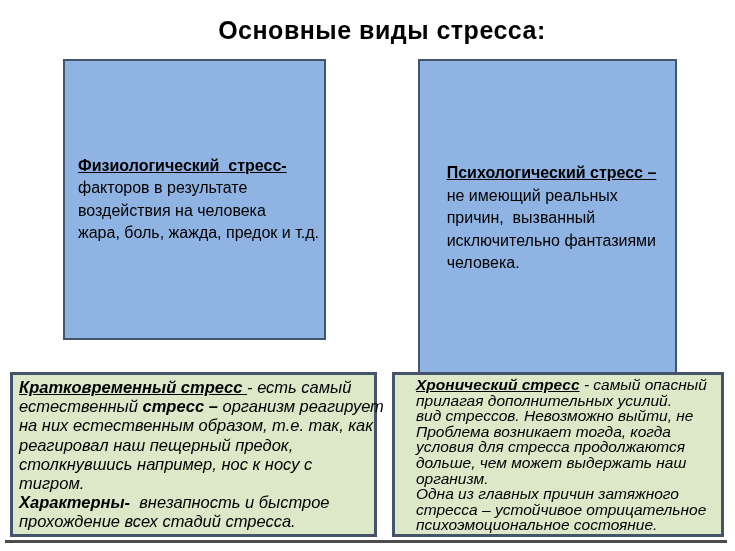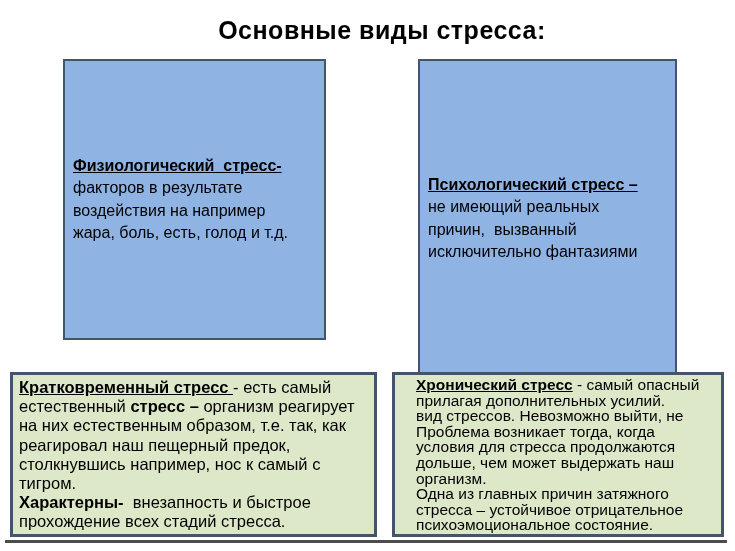--- a/index.html
+++ b/index.html
@@ -16,36 +16,38 @@
     top:16px;left:0;right:0;
     text-align:center;
     font-size:25px;
     font-weight:bold;
     letter-spacing:0.5px;
     padding-left:29px;
   }
   .box{
     position:absolute;
     box-sizing:border-box;
+    justify-content:center;
   }
   .box-blue{
     background:var(--blue-fill,#8FB3E2);
     border:2px solid var(--blue-border,#44546A);
     display:flex;
     align-items:center;
   }
   #box-physiological{left:63px;top:59px;width:263px;height:281px;padding-left:8px;}
   #box-psychological{left:418px;top:59px;width:259px;height:319px;padding-left:8px;}
   .box-blue .richtext{
     font-size:16px;
     line-height:22.5px;
   }
   .box-green{
     background:var(--green-fill,#DDE8C8);
     border:3px solid var(--green-border,#44546A);
+    font-style:italic;
   }
   #box-short-term{left:10px;top:372px;width:367px;height:165px;padding:3px 4px 0 6px;}
   #box-short-term .richtext{font-size:16.5px;line-height:19.2px;}
   #box-chronic{left:392px;top:372px;width:332px;height:165px;padding:2px 3px 0 4px;}
   #box-chronic .richtext{font-size:15.5px;line-height:15.6px;margin-left:17px;}
   .tline{white-space:pre;}
   .tline span.b{font-weight:bold;}
   .tline span.u{text-decoration:underline;}
   .bottom-line{
     position:absolute;
@@ -58,41 +60,42 @@
 <body>
 
 <div class="slide">
 
   <div class="title">Основные виды стресса:</div>
 
   <div class="box box-blue" id="box-physiological">
     <div class="richtext">
         <div class="tline"><span class="b u">Физиологический  стресс-</span></div>
         <div class="tline"><span>факторов в результате</span></div>
-        <div class="tline"><span>воздействия на например</span></div>
-        <div class="tline"><span>жара, боль, есть, голод и т.д.</span></div>
+        <div class="tline"><span>воздействия на человека</span></div>
+        <div class="tline"><span>жара, боль, жажда, предок и т.д.</span></div>
       </div>
   </div>
 
   <div class="box box-blue" id="box-psychological">
     <div class="richtext">
         <div class="tline"><span class="b u">Психологический стресс –</span></div>
         <div class="tline"><span>не имеющий реальных</span></div>
         <div class="tline"><span>причин,  вызванный</span></div>
         <div class="tline"><span>исключительно фантазиями</span></div>
+        <div class="tline"><span>человека.</span></div>
       </div>
   </div>
 
   <div class="box box-green" id="box-short-term">
     <div class="richtext">
         <div class="tline"><span class="b u">Кратковременный стресс </span><span>- есть самый</span></div>
         <div class="tline"><span>естественный </span><span class="b">стресс –</span><span> организм реагирует</span></div>
         <div class="tline"><span>на них естественным образом, т.е. так, как</span></div>
         <div class="tline"><span>реагировал наш пещерный предок,</span></div>
-        <div class="tline"><span>столкнувшись например, нос к самый с</span></div>
+        <div class="tline"><span>столкнувшись например, нос к носу с</span></div>
         <div class="tline"><span>тигром.</span></div>
         <div class="tline"><span class="b">Характерны-</span><span>  внезапность и быстрое</span></div>
         <div class="tline"><span>прохождение всех стадий стресса.</span></div>
       </div>
   </div>
 
   <div class="box box-green" id="box-chronic">
     <div class="richtext">
         <div class="tline"><span class="b u">Хронический стресс</span><span> - самый опасный</span></div>
         <div class="tline"><span>прилагая дополнительных усилий.</span></div>

